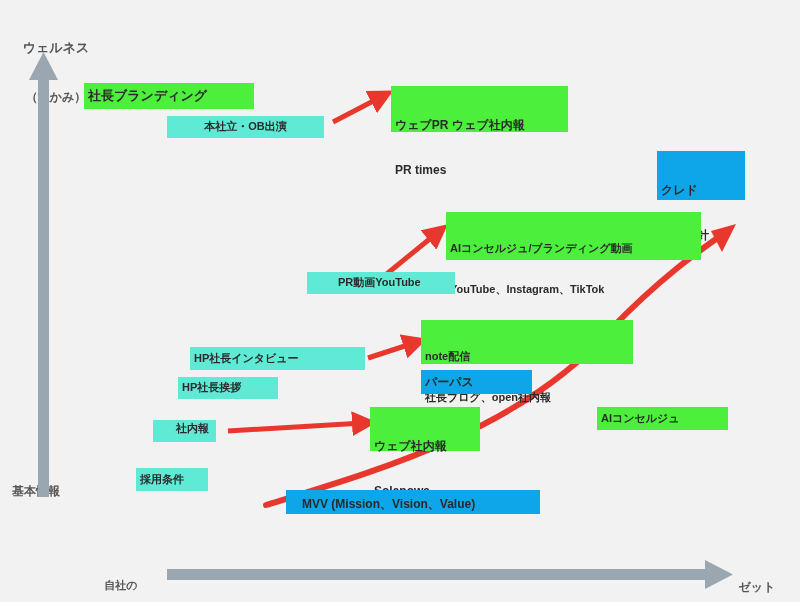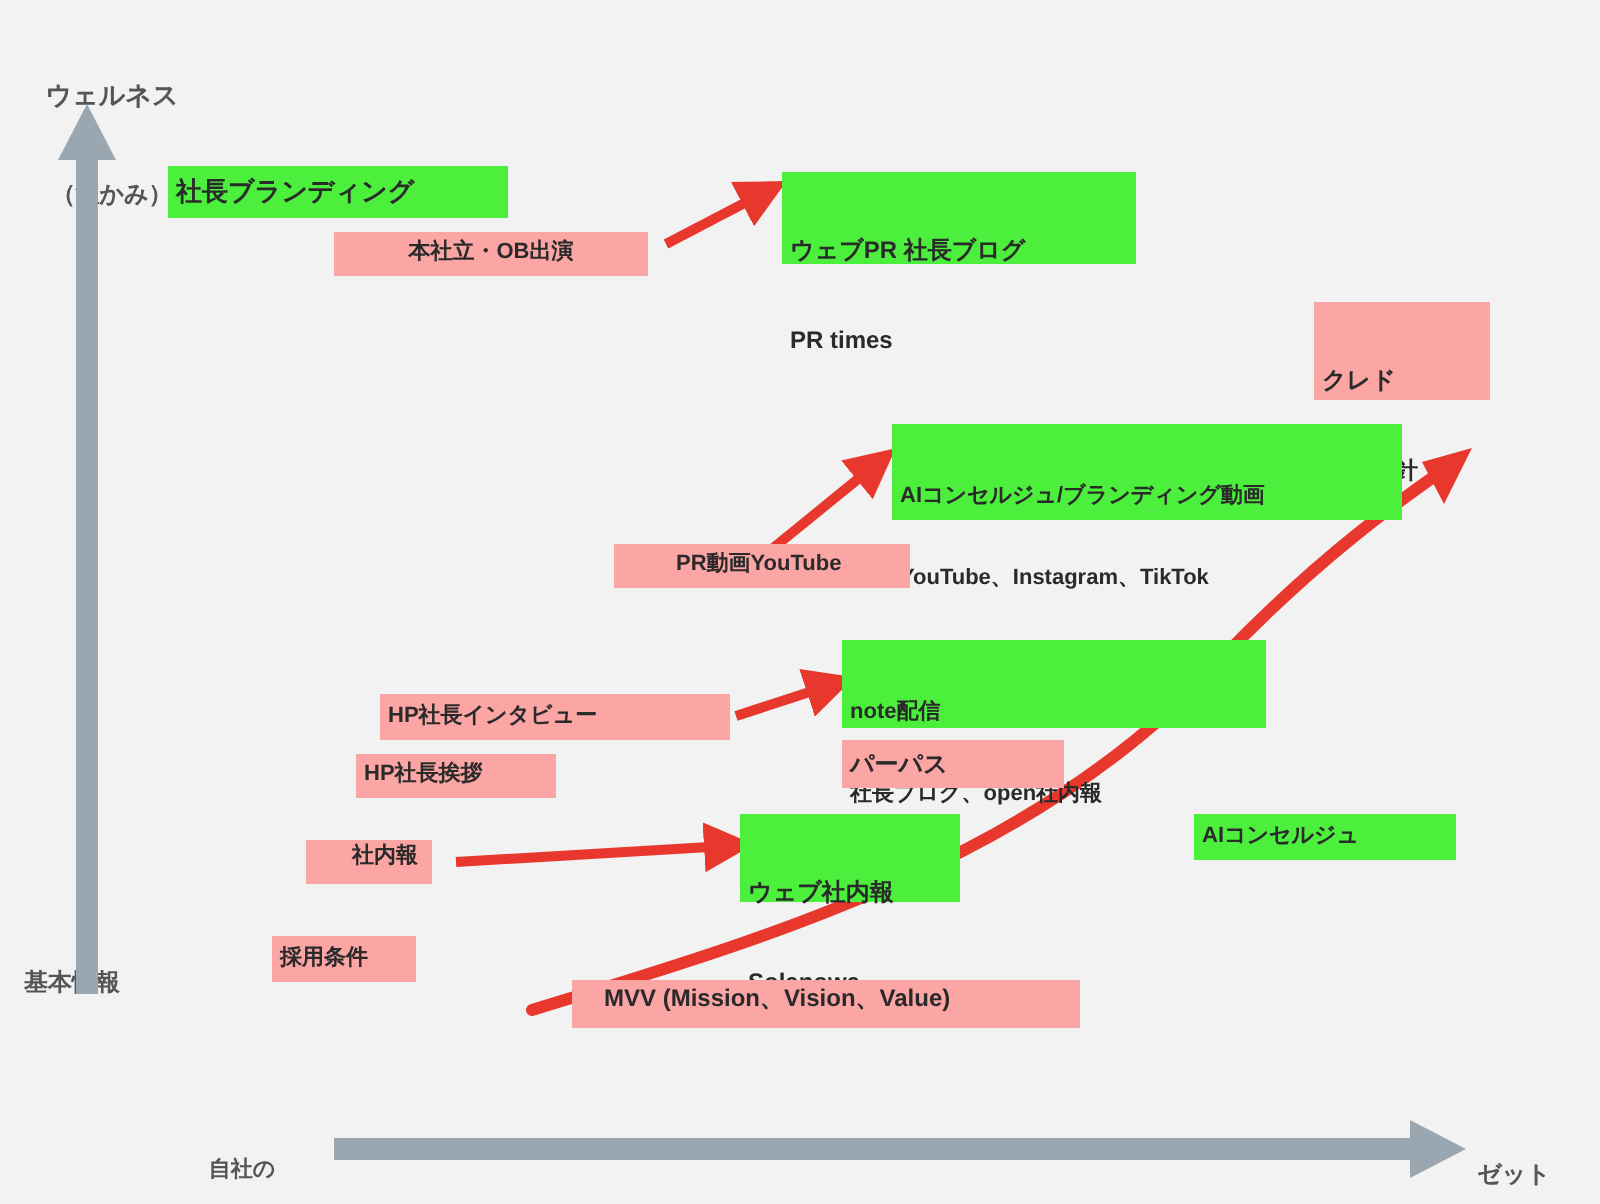--- a/index.html
+++ b/index.html
@@ -23,22 +23,22 @@
   .box {
     position: absolute;
     box-sizing: border-box;
     padding: 2px 4px;
     line-height: 1.25;
     white-space: pre;
     color: #2a2a2a;
     font-weight: bold;
   }
   .green { background: #4cf03c; }
-  .yellow { background: #fca5a5; }
-  .cyan  { background: #fca5a5; }
+  .yellow { background: #5eead4; }
+  .cyan  { background: #0ea5e9; }
 
   .axis-label {
     position: absolute;
     color: #555555;
     font-weight: bold;
     white-space: pre;
     line-height: 1.3;
     text-align: center;
   }
   .axis-label.left-al { text-align: left; }
@@ -112,21 +112,21 @@
 
   <div class="box green" style="left:84px; top:83px; width:170px; height:26px; font-size:13px; display:flex; align-items:center;">
     <span>社長ブランディング</span>
   </div>
 
   <div class="box yellow" style="left:167px; top:116px; width:157px; height:22px; font-size:11px; display:flex; align-items:center; justify-content:center;">
     <span>本社立・OB出演</span>
   </div>
 
   <div class="box green" style="left:391px; top:86px; width:177px; height:46px; font-size:12px;">
-    <span class="sub">ウェブPR 社長ブログ</span>
+    <span class="sub">ウェブPR ウェブ社内報</span>
     <span class="sub">PR times</span>
   </div>
 
   <div class="box cyan" style="left:657px; top:151px; width:88px; height:49px; font-size:12px;">
     <span class="sub">クレド</span>
     <span class="sub">行動指針</span>
   </div>
 
   <div class="box green" style="left:446px; top:212px; width:255px; height:48px; font-size:11px;">
     <span class="sub">AIコンセルジュ/ブランディング動画</span>
@@ -164,17 +164,17 @@
   </div>
 
   <div class="box yellow" style="left:136px; top:468px; width:72px; height:23px; font-size:11px; display:flex; align-items:center;">
     <span>採用条件</span>
   </div>
 
   <div class="box green" style="left:597px; top:407px; width:131px; height:23px; font-size:11px; display:flex; align-items:center;">
     <span>AIコンセルジュ</span>
   </div>
 
-  <div class="box cyan" style="left:286px; top:490px; width:254px; height:24px; font-size:12px; display:flex; align-items:flex-start;padding-left:16px;">
+  <div class="box cyan" style="left:286px; top:490px; width:254px; height:24px; font-size:12px; display:flex; align-items:flex-end;padding-left:16px;">
     <span>MVV (Mission、Vision、Value)</span>
   </div>
 
 </div>
 
 </body></html>

